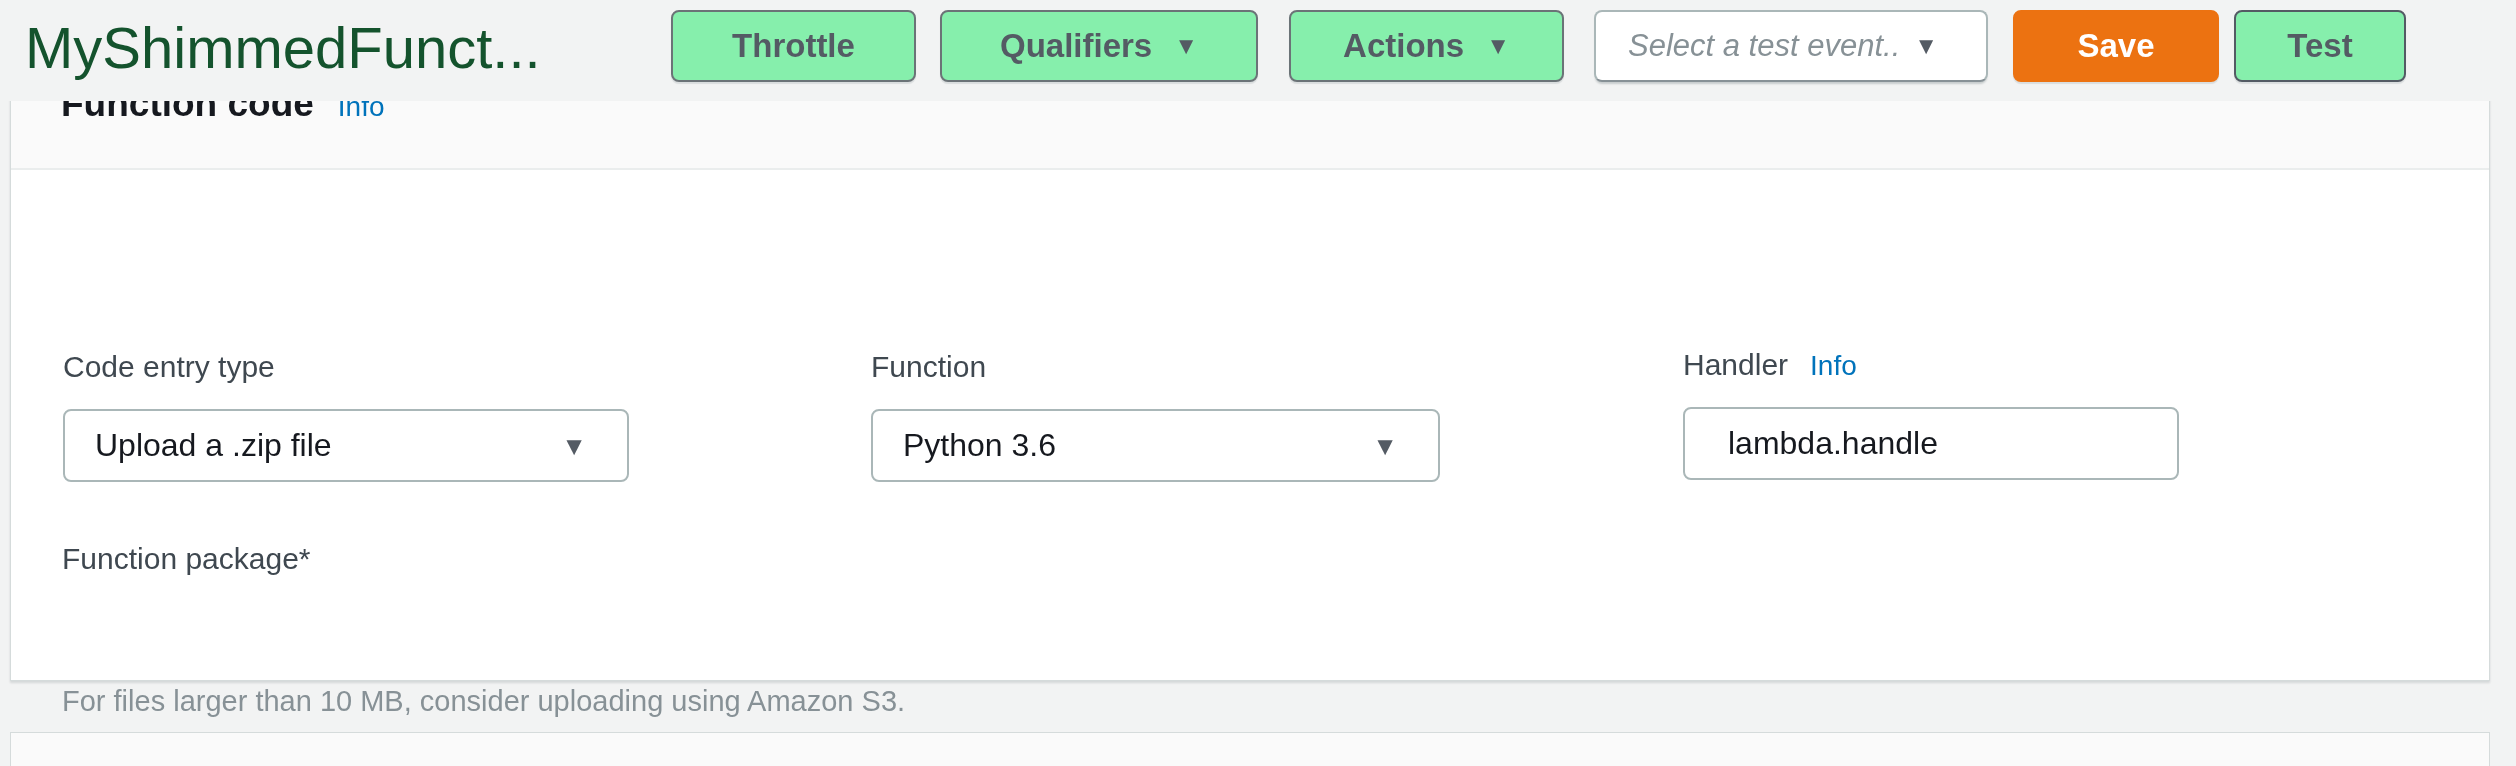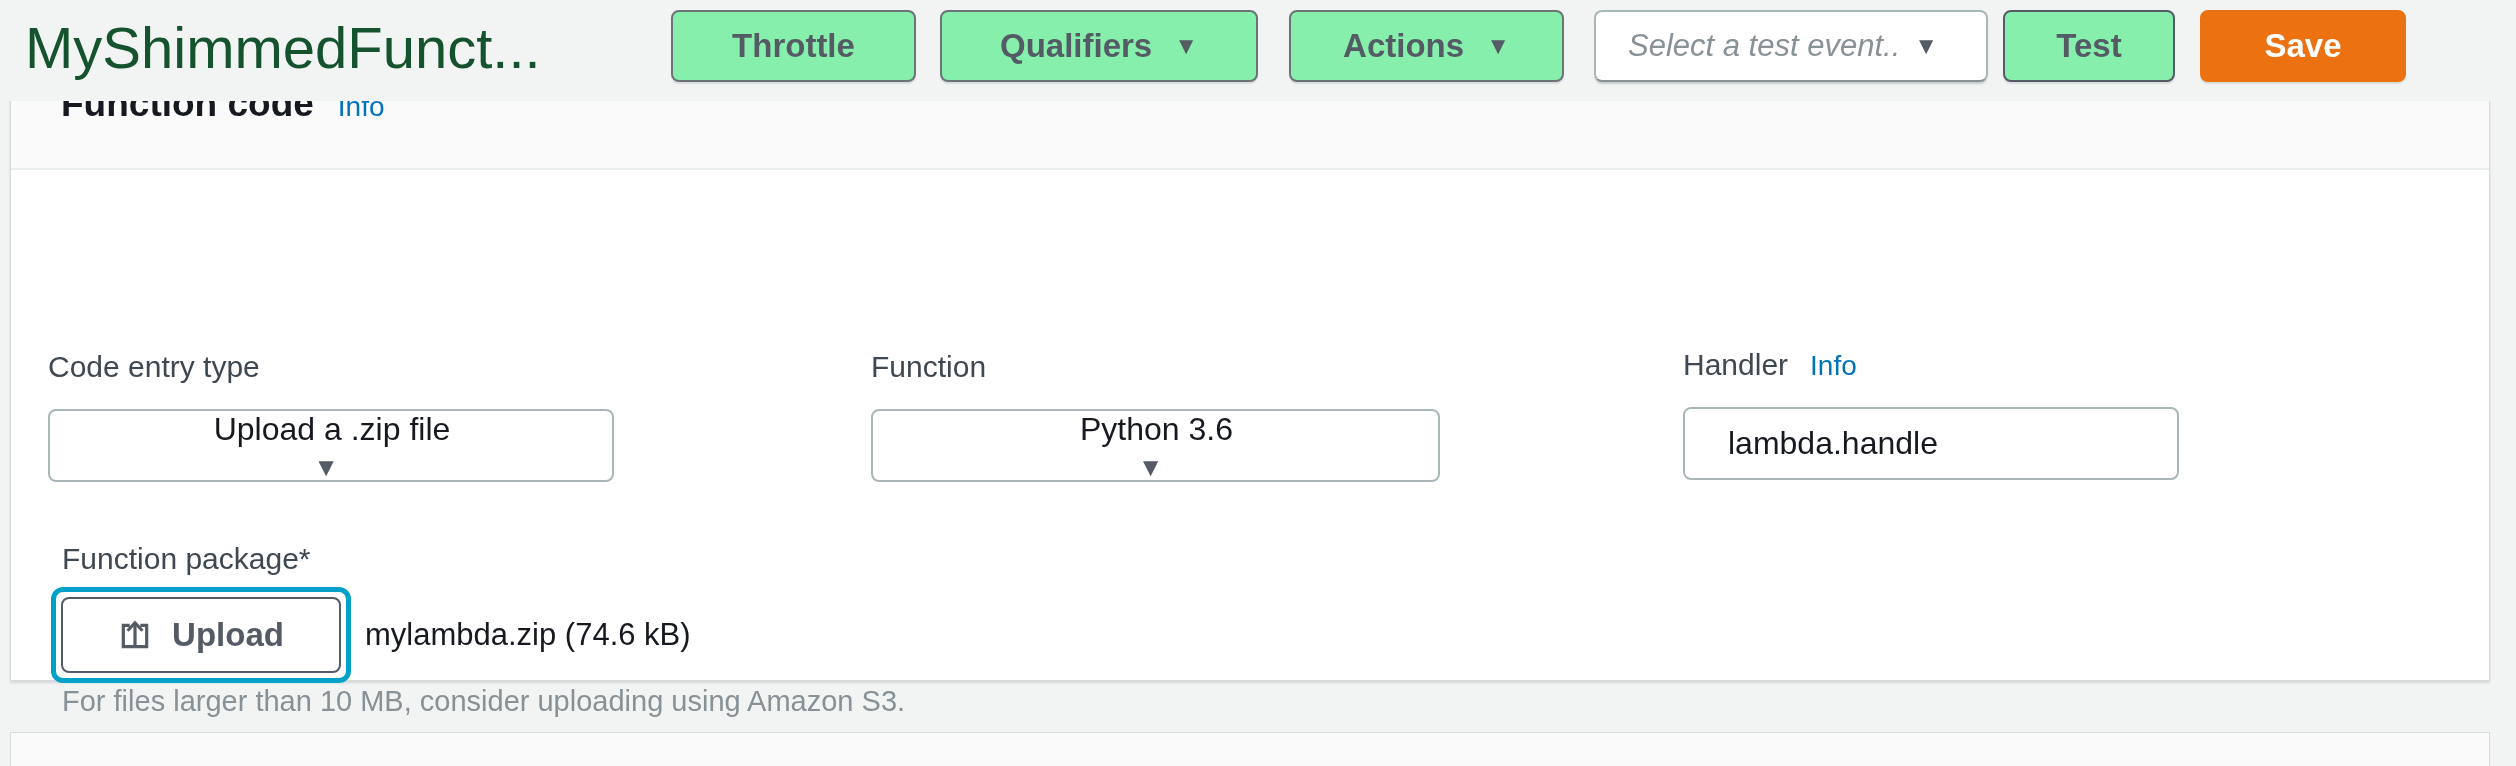--- a/index.html
+++ b/index.html
@@ -71,29 +71,29 @@
   }
   .panel-code-header .info-link { margin-left:24px; }
 
   .panel-body { position:relative; height:509px; background:#ffffff; }
 
   .field { position:absolute; }
   .field-label {
     display:block; font-size:30px; color:#3f4850; line-height:34px;
   }
   .label-row { display:flex; align-items:baseline; gap:22px; }
-  .f-col1 { left:37px;  top:180px; }
+  .f-col1 { left:52px;  top:180px; }
   .f-col2 { left:860px; top:180px; }
   .f-col3 { left:1672px; top:178px; }
 
   .control {
     margin-top:25px; height:73px; background:#ffffff;
     border:2px solid #aab7b8; border-radius:8px;
     display:flex; align-items:center; padding:0 28px 0 30px;
-    font-size:32px; color:#16191f; cursor:pointer;flex-direction:column;
+    font-size:32px; color:#16191f; cursor:pointer;
   }
   .control .val { flex:1; white-space:nowrap; overflow:hidden; }
   .control .caret { font-size:26px; color:#545b64; line-height:1; padding-right:12px; }
   .w1 { width:566px; } .w2 { width:569px; }
 
   .text-input {
     margin-top:25px; width:496px; height:73px; background:#ffffff;
     border:2px solid #aab7b8; border-radius:8px;
     padding:0 43px; font-size:32px; color:#16191f;
     font-family:"Liberation Sans", sans-serif; outline:none;
@@ -161,33 +161,20 @@
       <div class="field f-col3">
         <div class="label-row">
           <label class="field-label">Handler</label>
           <a class="info-link">Info</a>
         </div>
         <input class="text-input" type="text" value="lambda.handle" style="">
       </div>
 
       <label class="field-label pkg-label">Function package*</label>
 
-      <div class="upload-row">
-        <div class="focus-ring">
-          <button class="upload-btn">
-            <svg width="34" height="34" viewBox="0 0 32 32" fill="none" stroke="#545b64" stroke-width="3">
-              <path d="M11 7 H5 V27 H27 V7 H21"></path>
-              <path d="M16 26 V6"></path>
-              <path d="M9 12 L16 4.5 L23 12"></path>
-            </svg>
-            <span>Upload</span>
-          </button>
-        </div>
-        <span class="file-info">mylambda.zip (74.6 kB)</span>
-      </div>
 
       <p class="pkg-helper">For files larger than 10 MB, consider uploading using Amazon S3.</p>
 
     </div>
   </section>
 
   <section class="panel panel-next"></section>
 
   <header class="topbar">
     <h1 class="fn-title">MyShimmedFunct...</h1>
@@ -202,18 +189,18 @@
     <button class="tb-btn btn-actions">
       <span>Actions</span>
       <span class="caret">▼</span>
     </button>
 
     <div class="event-select">
       <span class="ph">Select a test event..</span>
       <span class="caret">▼</span>
     </div>
 
+    <button class="tb-btn btn-save">Save</button>
+
     <button class="tb-btn btn-test">Test</button>
-
-    <button class="tb-btn btn-save">Save</button>
   </header>
 
 </div>
 
 </body></html>

